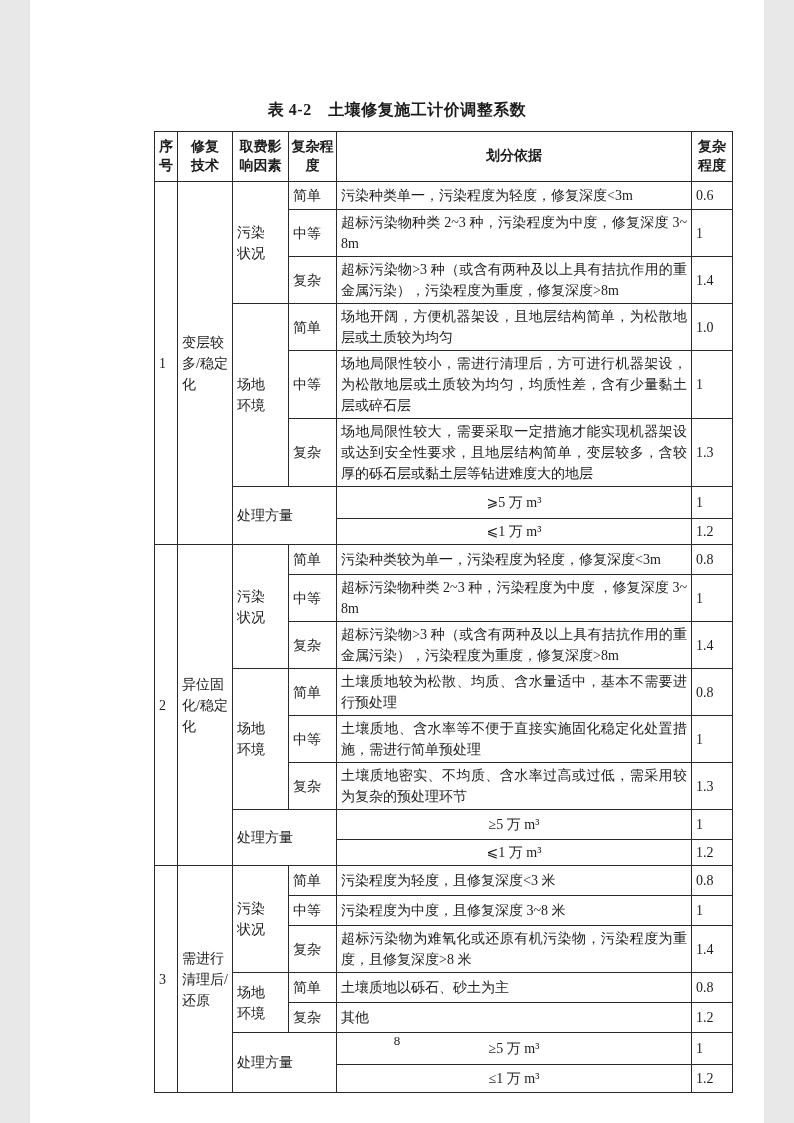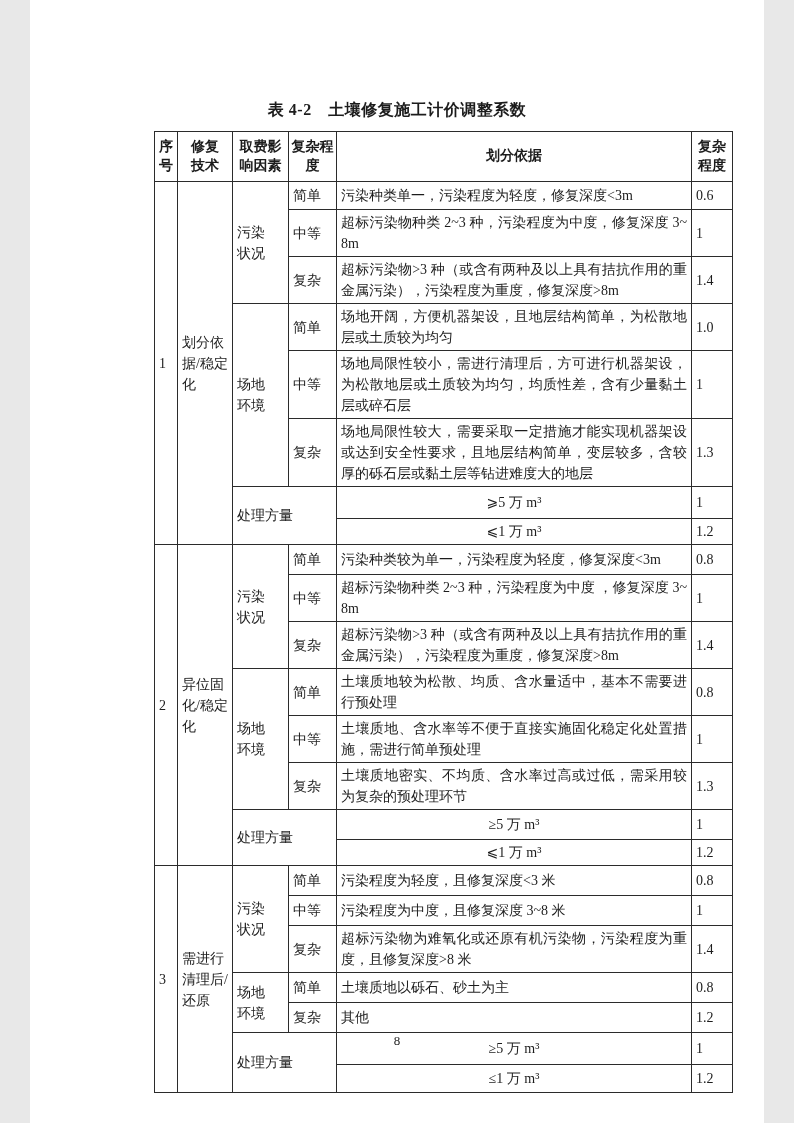--- a/index.html
+++ b/index.html
@@ -59,21 +59,21 @@
       <th>序号</th>
       <th><span class="w2">修复技术</span></th>
       <th>取费影响因素</th>
       <th>复杂程度</th>
       <th>划分依据</th>
       <th>复杂程度</th>
     </tr>
 
     <tr class="h28">
       <td class="no" rowspan="8">1</td>
-      <td class="tech" rowspan="8">划分依据/稳定化</td>
+      <td class="tech" rowspan="8">变层较多/稳定化</td>
       <td class="factor" rowspan="3"><span class="w2">污染状况</span></td>
       <td class="cx">简单</td>
       <td class="basis">污染种类单一，污染程度为轻度，修复深度&lt;3m</td>
       <td class="num">0.6</td>
     </tr>
     <tr class="h30">
       <td class="cx">中等</td>
       <td class="basis">超标污染物种类 2~3 种，污染程度为中度，修复深度 3~8m</td>
       <td class="num">1</td>
     </tr>

